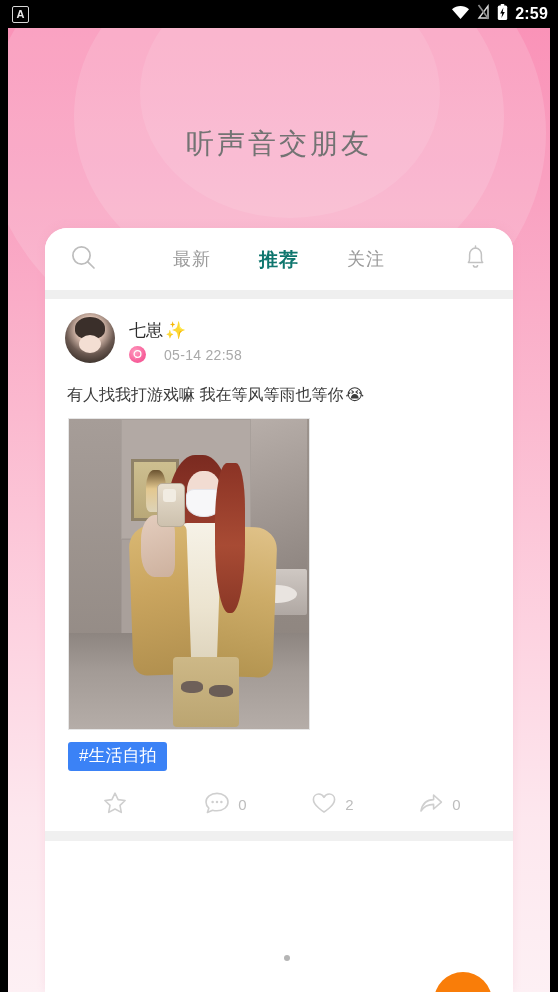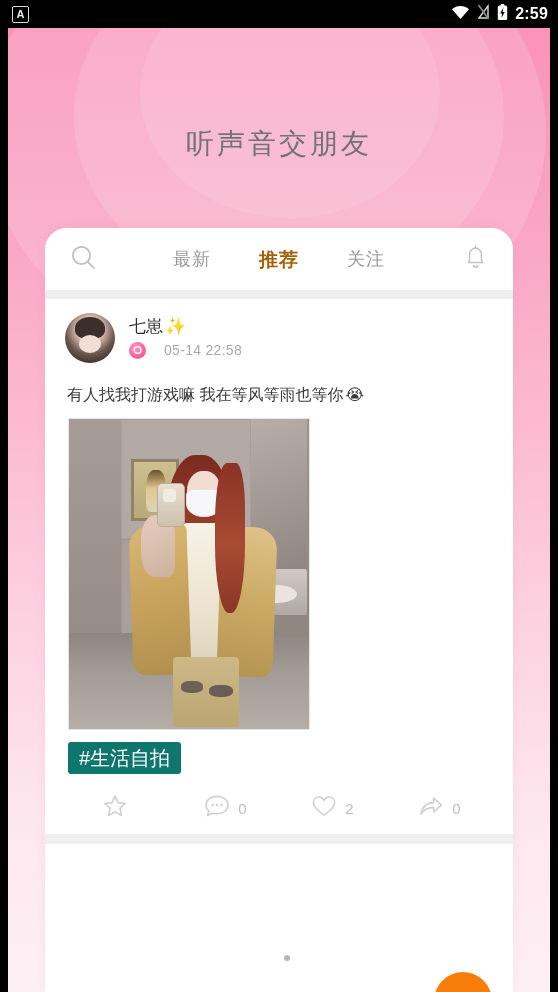--- a/index.html
+++ b/index.html
@@ -109,33 +109,33 @@
     display: flex; align-items: flex-start; justify-content: center;
     gap: 48px;
   }
   .tab {
     font-size: 18px;
     color: #9a9a9a;
     line-height: 1;
     letter-spacing: 1px;
   }
   .tab.active {
-    color: #a16207;
+    color: #0f766e;
     font-weight: bold;
     font-size: 19px;
   }
   .nav-divider {
     height: 9px;
     background: #efefef;
   }
 
   
   .post { background: #fff; padding: 0 20px; }
   .post-head {
-    display: flex; align-items: center;
+    display: flex; align-items: flex-end;
     padding: 14px 0 8px 0;
   }
   .avatar {
     width: 50px; height: 50px;
     border-radius: 50%;
     flex: 0 0 auto;
     overflow: hidden;
     position: relative;
     background: #dcd6d2;
   }
@@ -268,23 +268,23 @@
     left: 104px; top: 238px; width: 66px; height: 70px;
     background: linear-gradient(180deg,#cdb887,#bba571);
     border-radius: 4px;
   }
   .ph-rip1 { left: 112px; top: 262px; width: 22px; height: 12px; background: #6e6059; border-radius: 40%; }
   .ph-rip2 { left: 140px; top: 266px; width: 24px; height: 12px; background: #6a5d56; border-radius: 40%; }
 
   
   .tag {
     display: inline-block;
-    background: #0f766e;
+    background: #3b82f6;
     color: #fff;
-    font-size: 20px;
+    font-size: 17px;
     padding: 5px 11px;
     border-radius: 3px;
     margin: 12px 0 0 3px;
     line-height: 1.1;
   }
 
   
   .actions {
     display: flex; align-items: center;
     height: 52px;

